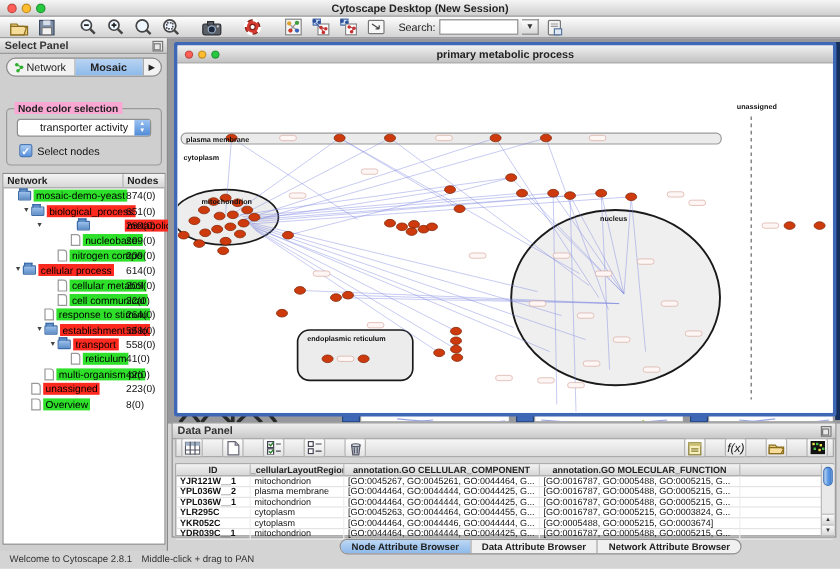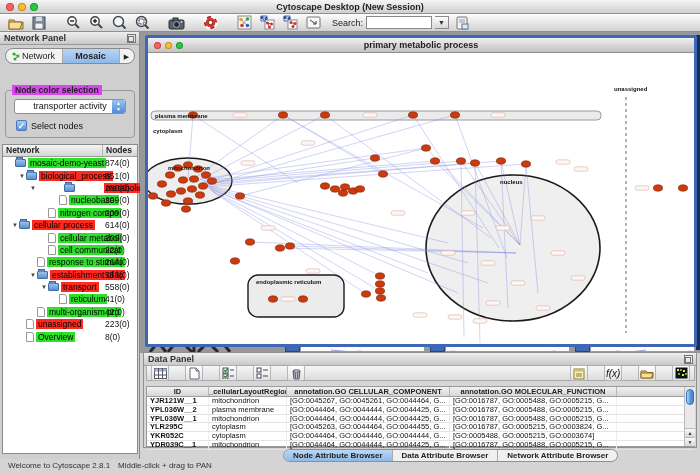--- a/index.html
+++ b/index.html
@@ -37,21 +37,21 @@
 
   #cp-tabs { margin:3px auto 0 auto; width:130px; height:16px; display:flex;
     border:1px solid #8a8a8a; border-radius:8px; overflow:hidden; background:#f2f2f2; }
   .cp-tab { flex:1; font-size:9px; text-align:center; line-height:14px; color:#222;
     display:flex; align-items:center; justify-content:center; gap:2px; border-right:1px solid #aaa; }
   .cp-tab.sel { background:linear-gradient(#b9d4f2,#8db9ea); font-weight:bold; }
   .cp-tab-arrow { width:14px; font-size:7px; line-height:15px; text-align:center; color:#222; }
 
   #group-box { position:absolute; left:5px; top:58px; width:130px; height:48px;
     border:1px solid #9a9a9a; border-radius:4px; }
-  #group-legend { position:absolute; left:6px; top:-6px; background:#d946ef; padding:0 3px;
+  #group-legend { position:absolute; left:6px; top:-6px; background:#f9a8d4; padding:0 3px;
     font-size:8.5px; font-weight:bold; color:#222; }
   #combo { position:absolute; left:8px; top:8px; width:112px; height:15px; background:#fff;
     border:1px solid #8f8f8f; border-radius:3px; font-size:9px; line-height:13px; text-align:center; color:#111; }
   #combo-step { position:absolute; right:0; top:0; width:13px; height:13px;
     background:linear-gradient(#9cc2f2,#4f8bd8); border-radius:0 2px 2px 0; color:#fff;
     font-size:5px; line-height:6px; text-align:center; }
   #check-row { position:absolute; left:10px; top:29px; display:flex; gap:4px; align-items:center; }
   #checkbox { width:11px; height:11px; border:1px solid #4a78b8; border-radius:2px;
     background:linear-gradient(#a9ccf4,#5b93dd); color:#fff; font-size:9px; line-height:10px; text-align:center; font-weight:bold; }
   #check-label { font-size:9px; color:#111; }
@@ -246,21 +246,21 @@
           <line x1="4" y1="4" x2="10" y2="4" stroke="#999"></line>
           <line x1="4" y1="6" x2="10" y2="6" stroke="#999"></line>
           <rect x="7" y="8" width="6" height="5" fill="#dfe8f4" stroke="#55779f"></rect>
         </svg>
     </span>
   </div>
 </div>
 
 <div class="abs" id="control-panel">
   <div class="panel-head">
-    <span>Network Panel</span>
+    <span>Select Panel</span>
     <span class="float-ico"></span>
   </div>
 
   <div id="cp-tabs">
     <div class="cp-tab">
       <svg width="8" height="9">
           <circle cx="2" cy="2" r="1.5" fill="#2fae2f"></circle>
           <circle cx="6" cy="4" r="1.5" fill="#2fae2f"></circle>
           <circle cx="3" cy="7" r="1.5" fill="#2fae2f"></circle>
           <line x1="2" y1="2" x2="6" y2="4" stroke="#2fae2f"></line>

